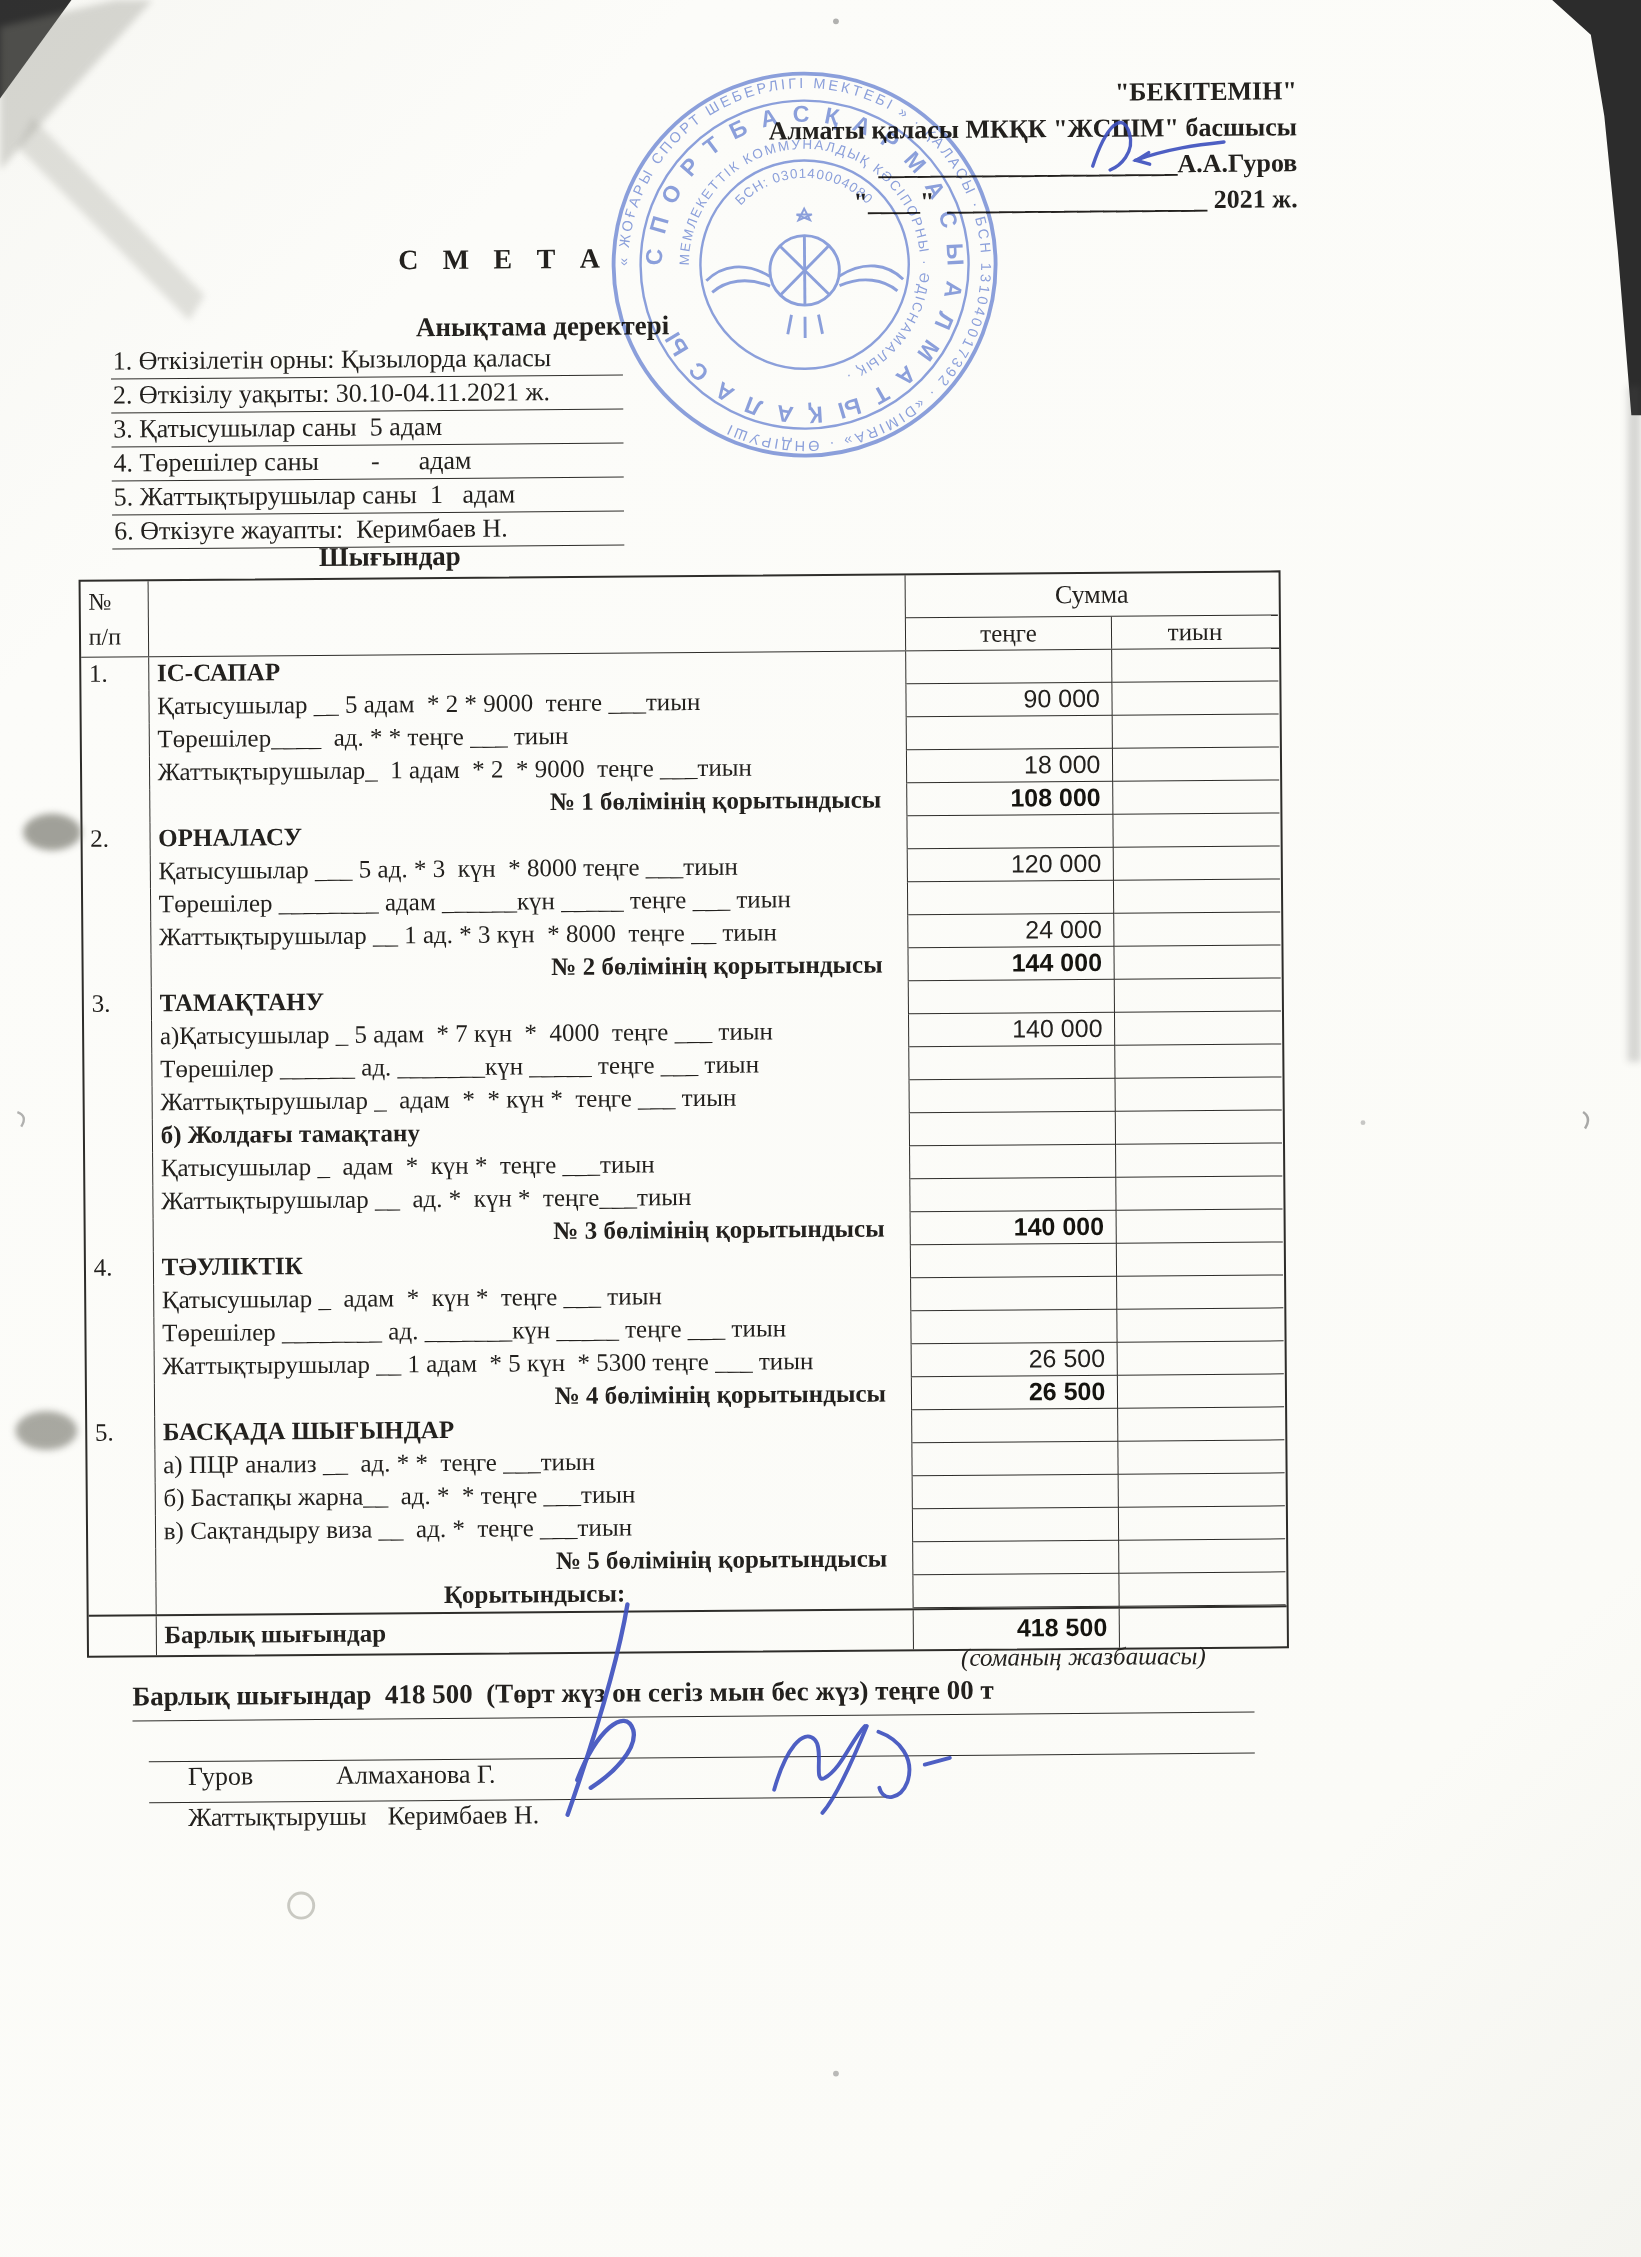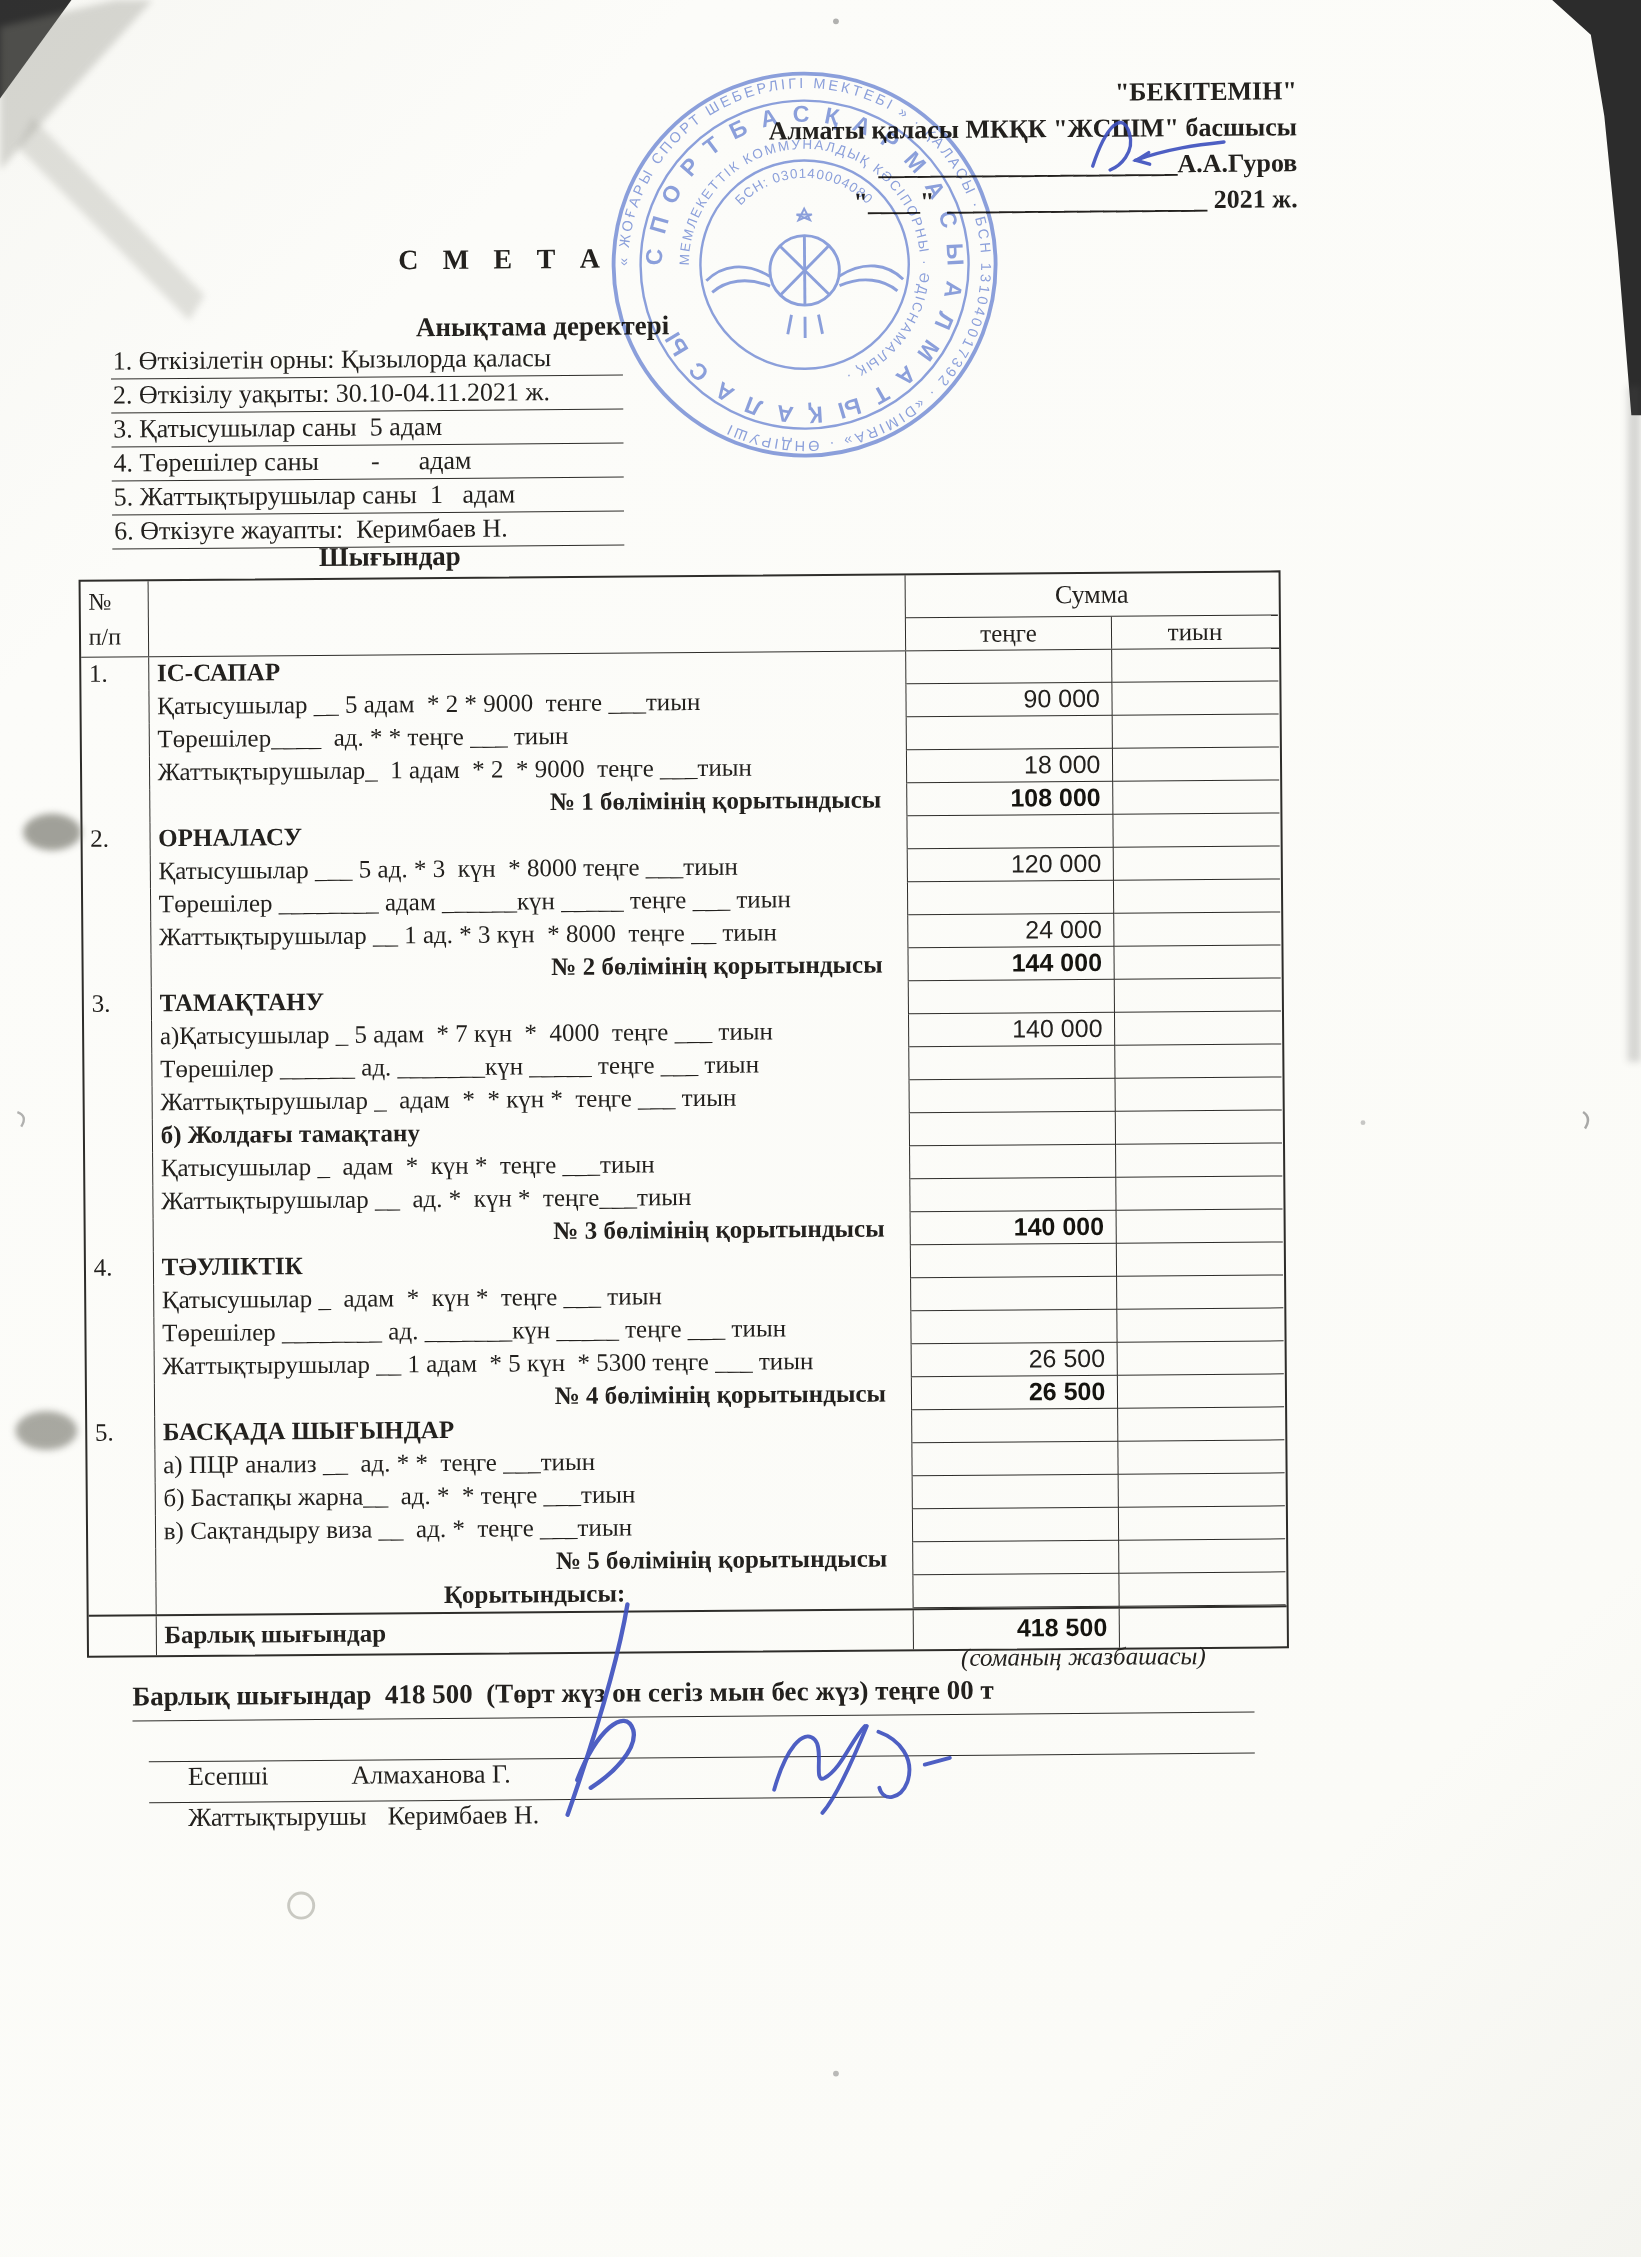--- a/index.html
+++ b/index.html
@@ -292,21 +292,21 @@
             <div class="c-desc s-total">Барлық шығындар</div>
             <div class="c-tenge bold">418 500</div>
             <div class="c-tiyn"></div>
           </div>
         </div>
     </div>
 
     <div class="sum-note">(соманың жазбашасы)</div>
     <div class="total-line">Барлық шығындар  418 500  (Төрт жүз он сегіз мын бес жүз) теңге 00 т</div>
     <div class="sig-row sig-row-acc">
-      <span>Есепші</span><span class="sig-name-acc">Алмаханова Г.</span>
+      <span>Гуров</span><span class="sig-name-acc">Алмаханова Г.</span>
     </div>
     <div class="sig-row sig-row-coach">
       <span>Жаттықтырушы</span><span class="sig-name-coach">Керимбаев Н.</span>
     </div>
 
     <svg class="stamp" width="409" height="409" viewBox="0 0 424 424">
       <defs>
         <path id="arcO" d="M 29,212 A 183,183 0 1 1 395,212 A 183,183 0 1 1 29,212"></path>
         <path id="arcM" d="M 64,212 A 148,148 0 1 1 360,212 A 148,148 0 1 1 64,212"></path>
         <path id="arcI" d="M 92,212 A 120,120 0 1 1 332,212 A 120,120 0 1 1 92,212"></path>

